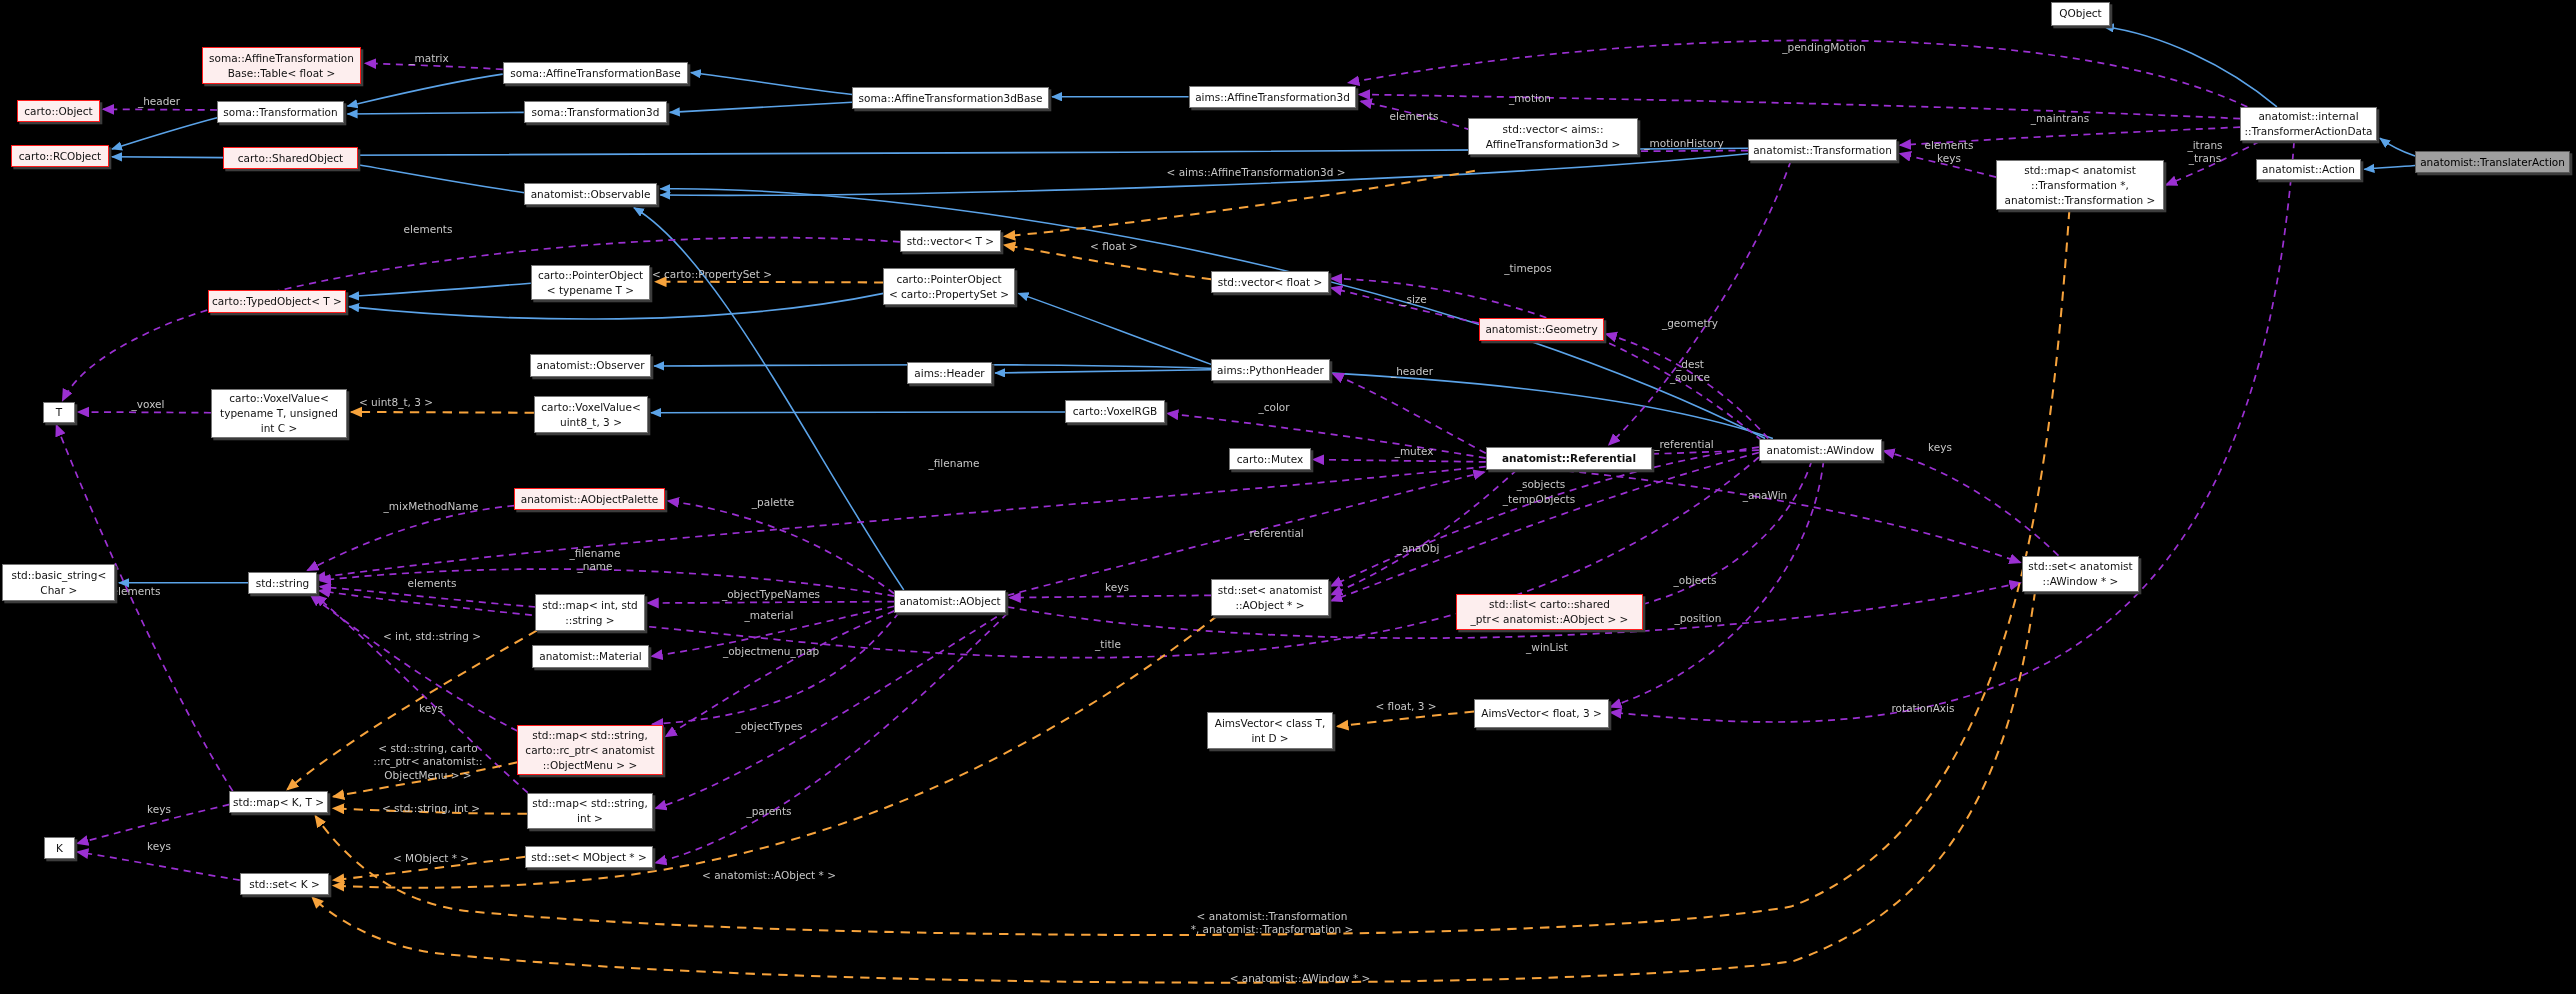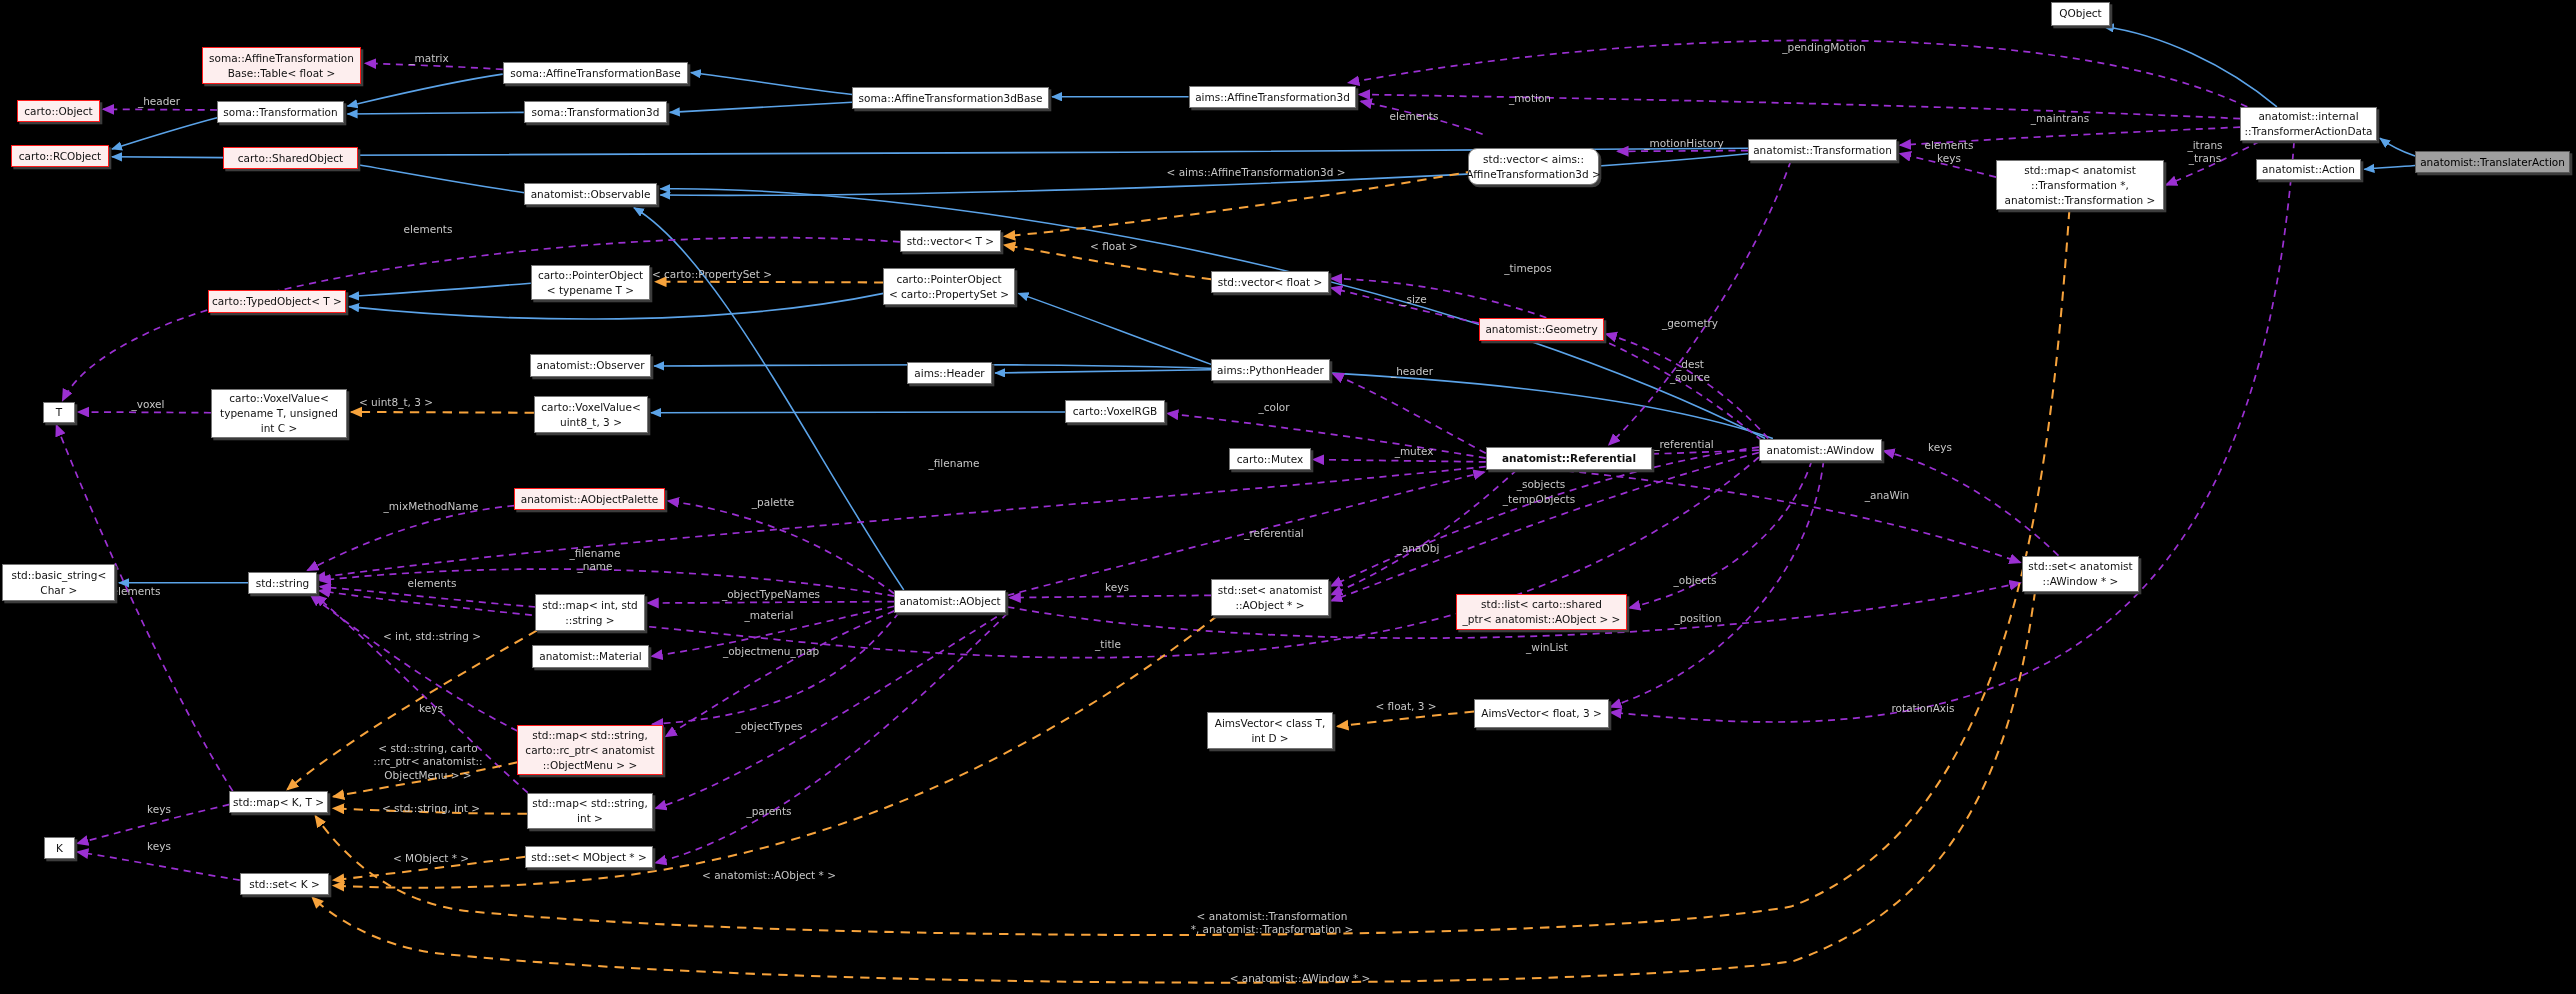--- a/index.html
+++ b/index.html
@@ -160,21 +160,21 @@
       <span class="edge-label" style="left: 1684px; top: 445px;">_referential</span>
       <span class="edge-label" style="left: 1274px; top: 534px;">_referential</span>
       <span class="edge-label" style="left: 1690px; top: 371px;">_dest
 _source</span>
       <span class="edge-label" style="left: 1690px; top: 324px;">_geometry</span>
       <span class="edge-label" style="left: 1414px; top: 300px;">_size</span>
       <span class="edge-label" style="left: 1528px; top: 269px;">_timepos</span>
       <span class="edge-label" style="left: 1541px; top: 485px;">_sobjects</span>
       <span class="edge-label" style="left: 1539px; top: 500px;">_tempObjects</span>
       <span class="edge-label" style="left: 1418px; top: 549px;">_anaObj</span>
-      <span class="edge-label" style="left: 1887px; top: 496px;">_anaWin</span>
+      <span class="edge-label" style="left: 1765px; top: 496px;">_anaWin</span>
       <span class="edge-label" style="left: 1547px; top: 648px;">_winList</span>
       <span class="edge-label" style="left: 1695px; top: 581px;">_objects</span>
       <span class="edge-label" style="left: 1698px; top: 619px;">_position</span>
       <span class="edge-label" style="left: 1923px; top: 709px;">rotationAxis</span>
       <span class="edge-label" style="left: 1108px; top: 645px;">_title</span>
       <span class="edge-label" style="left: 1117px; top: 588px;">keys</span>
       <span class="edge-label" style="left: 1940px; top: 448px;">keys</span>
       <span class="edge-label" style="left: 1256px; top: 173px;">&lt; aims::AffineTransformation3d &gt;</span>
       <span class="edge-label" style="left: 1114px; top: 247px;">&lt; float &gt;</span>
       <span class="edge-label" style="left: 712px; top: 275px;">&lt; carto::PropertySet &gt;</span>
@@ -197,21 +197,21 @@
 Base::Table&lt; float &gt;</div>
       <div class="node r" style="left: 17px; top: 100px; width: 83px; height: 22px;">carto::Object</div>
       <div class="node w" style="left: 217px; top: 101px; width: 127px; height: 22px;">soma::Transformation</div>
       <div class="node r" style="left: 11px; top: 145px; width: 98px; height: 22px;">carto::RCObject</div>
       <div class="node r" style="left: 223px; top: 147px; width: 135px; height: 22px;">carto::SharedObject</div>
       <div class="node w" style="left: 503px; top: 62px; width: 185px; height: 22px;">soma::AffineTransformationBase</div>
       <div class="node w" style="left: 524px; top: 101px; width: 143px; height: 22px;">soma::Transformation3d</div>
       <div class="node w" style="left: 524px; top: 183px; width: 133px; height: 22px;">anatomist::Observable</div>
       <div class="node w" style="left: 852px; top: 87px; width: 197px; height: 22px;">soma::AffineTransformation3dBase</div>
       <div class="node w" style="left: 1189px; top: 86px; width: 167px; height: 22px;">aims::AffineTransformation3d</div>
-      <div class="node w" style="left: 1468px; top: 148px; width: 131px; height: 37px; border-radius: 9px;">std::vector&lt; aims::
+      <div class="node w" style="left: 1468px; top: 118px; width: 170px; height: 37px;">std::vector&lt; aims::
 AffineTransformation3d &gt;</div>
       <div class="node w" style="left: 1748px; top: 139px; width: 149px; height: 22px;">anatomist::Transformation</div>
       <div class="node w" style="left: 1996px; top: 160px; width: 168px; height: 50px;">std::map&lt; anatomist
 ::Transformation *,
 anatomist::Transformation &gt;</div>
       <div class="node w" style="left: 2240px; top: 107px; width: 137px; height: 34px;">anatomist::internal
 ::TransformerActionData</div>
       <div class="node g" style="left: 2415px; top: 151px; width: 155px; height: 22px;">anatomist::TranslaterAction</div>
       <div class="node w" style="left: 2256px; top: 159px; width: 105px; height: 21px;">anatomist::Action</div>
       <div class="node w" style="left: 900px; top: 230px; width: 101px; height: 22px;">std::vector&lt; T &gt;</div>
@@ -238,21 +238,21 @@
       <div class="node w" style="left: 2.3px; top: 564px; width: 113px; height: 37px;">std::basic_string&lt;
 Char &gt;</div>
       <div class="node w" style="left: 248px; top: 572px; width: 69px; height: 22px;">std::string</div>
       <div class="node r" style="left: 514px; top: 488px; width: 151px; height: 22px;">anatomist::AObjectPalette</div>
       <div class="node w" style="left: 535px; top: 594px; width: 110px; height: 37px;">std::map&lt; int, std
 ::string &gt;</div>
       <div class="node w" style="left: 532px; top: 645px; width: 117px; height: 22.6px;">anatomist::Material</div>
       <div class="node w" style="left: 894px; top: 590px; width: 112px; height: 22.6px;">anatomist::AObject</div>
       <div class="node w" style="left: 1211px; top: 579px; width: 118px; height: 37px;">std::set&lt; anatomist
 ::AObject * &gt;</div>
-      <div class="node r" style="left: 1456px; top: 594px; width: 171px; height: 36px;">std::list&lt; carto::shared
+      <div class="node r" style="left: 1456px; top: 594px; width: 187px; height: 36px;">std::list&lt; carto::shared
 _ptr&lt; anatomist::AObject &gt; &gt;</div>
       <div class="node w" style="left: 1474px; top: 699px; width: 135px; height: 29px;">AimsVector&lt; float, 3 &gt;</div>
       <div class="node w" style="left: 1207px; top: 712px; width: 126px; height: 37px;">AimsVector&lt; class T,
 int D &gt;</div>
       <div class="node w" style="left: 2022px; top: 556px; width: 117px; height: 36px;">std::set&lt; anatomist
 ::AWindow * &gt;</div>
       <div class="node r" style="left: 517px; top: 725px; width: 146px; height: 50px;">std::map&lt; std::string,
 carto::rc_ptr&lt; anatomist
 ::ObjectMenu &gt; &gt;</div>
       <div class="node w" style="left: 229px; top: 791px; width: 99px; height: 22px;">std::map&lt; K, T &gt;</div>

